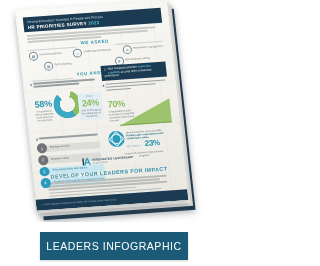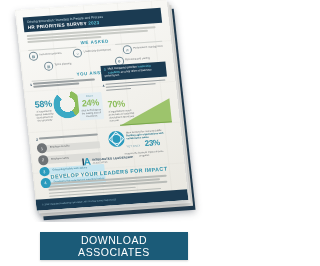--- a/index.html
+++ b/index.html
@@ -645,15 +645,15 @@
 
           <div class="ig-footer">
             <div class="fline">© 2023 Integrated Leadership Associates  |  HR Priorities Survey Report 2023</div>
           </div>
 
         </div>
       </div>
     </div>
   </div>
 
-  <button id="download-button">DOWNLOAD ASSOCIATES</button>
+  <button id="download-button">LEADERS INFOGRAPHIC</button>
 
 </div>
 
 </body></html>

